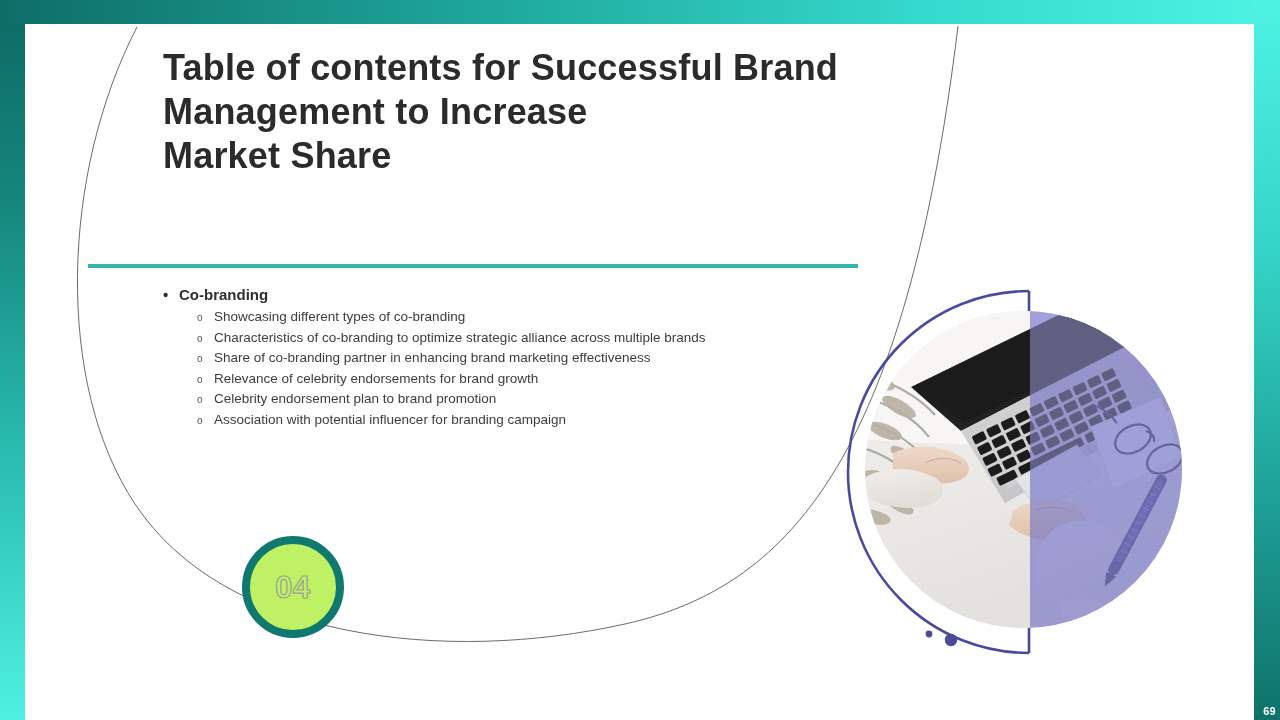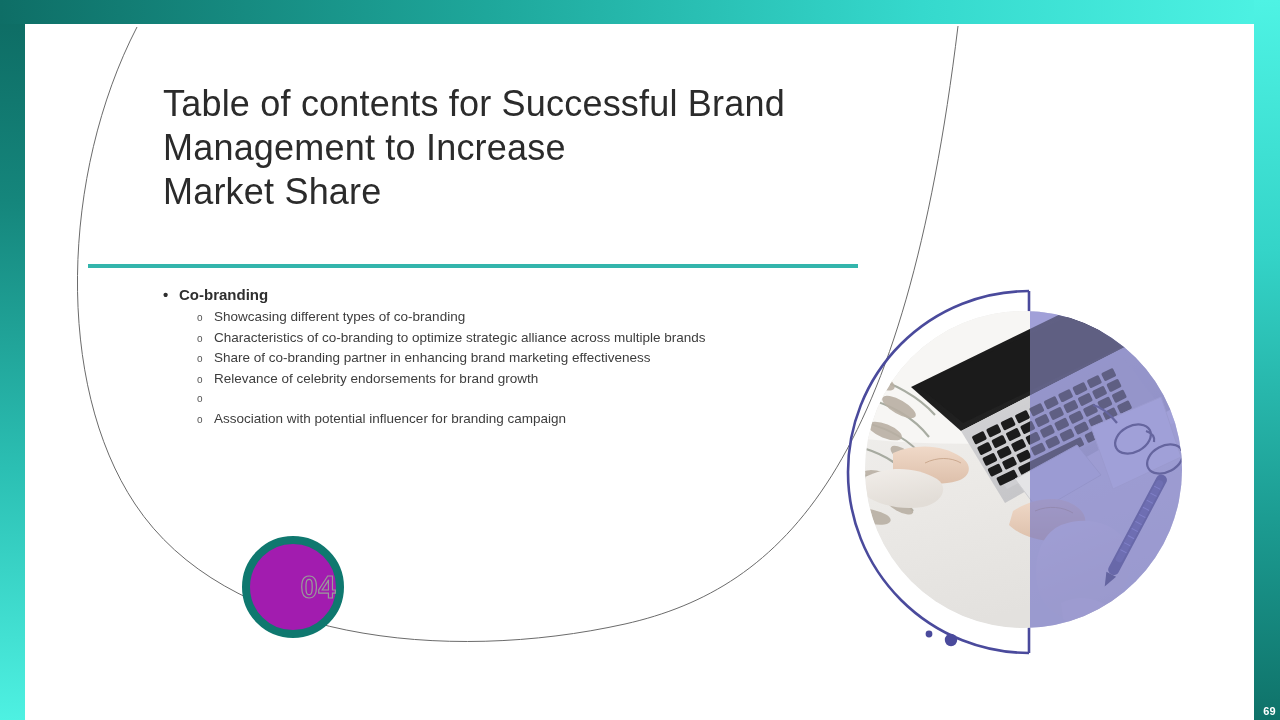--- a/index.html
+++ b/index.html
@@ -69,25 +69,24 @@
   }
 
   
   .title {
     position: absolute;
     left: 138px;
     top: 22px;
     width: 760px;
     font-size: 36px;
     line-height: 44px;
-    font-weight: 400;
+    font-weight: 700;
     color: #2b2b2b;
     letter-spacing: 0.2px;
     white-space: pre-line;
-    margin-top: 36px;
   }
 
   
   .section-heading {
     position: absolute;
     left: 138px;
     top: 204px;
     font-size: 24px;
     font-weight: 700;
     color: #3a3a3a;
@@ -142,24 +141,24 @@
 
   
   .badge {
     position: absolute;
     left: 217px;
     top: 512px;
     width: 102px;
     height: 102px;
     border-radius: 50%;
     border: 8px solid #0f786f;
-    background: #a21caf;
+    background: #bef264;
     display: flex;
     align-items: center;
-    justify-content: flex-end;
+    justify-content: center;
     z-index: 12;
   }
   .badge-num {
     font-size: 31px;
     font-weight: 700;
     letter-spacing: 0.5px;
     color: transparent;
     -webkit-text-stroke: 1.2px #9a9a9a;
     line-height: 1;
   }
@@ -253,20 +252,21 @@
         <div class="sub-item">
           <span class="ring">o</span>
           <span>Share of co-branding partner in enhancing brand marketing effectiveness</span>
         </div>
         <div class="sub-item">
           <span class="ring">o</span>
           <span>Relevance of celebrity endorsements for brand growth</span>
         </div>
         <div class="sub-item">
           <span class="ring">o</span>
+          <span>Celebrity endorsement plan to brand promotion</span>
         </div>
         <div class="sub-item">
           <span class="ring">o</span>
           <span>Association with potential influencer for branding campaign</span>
         </div>
       </div>
     </div>
 
     <div class="badge">
       <span class="badge-num">04</span>

